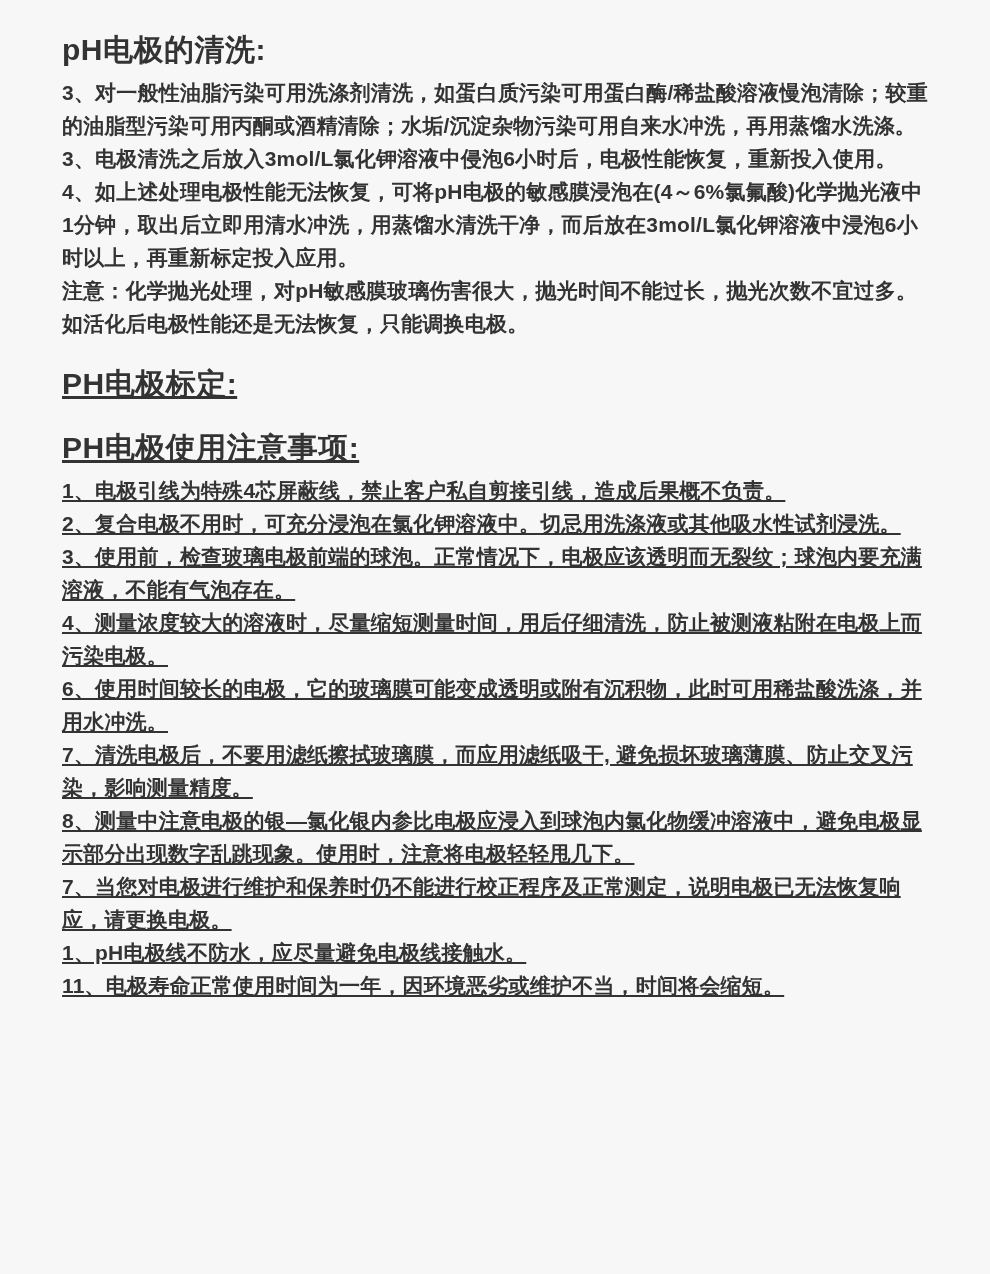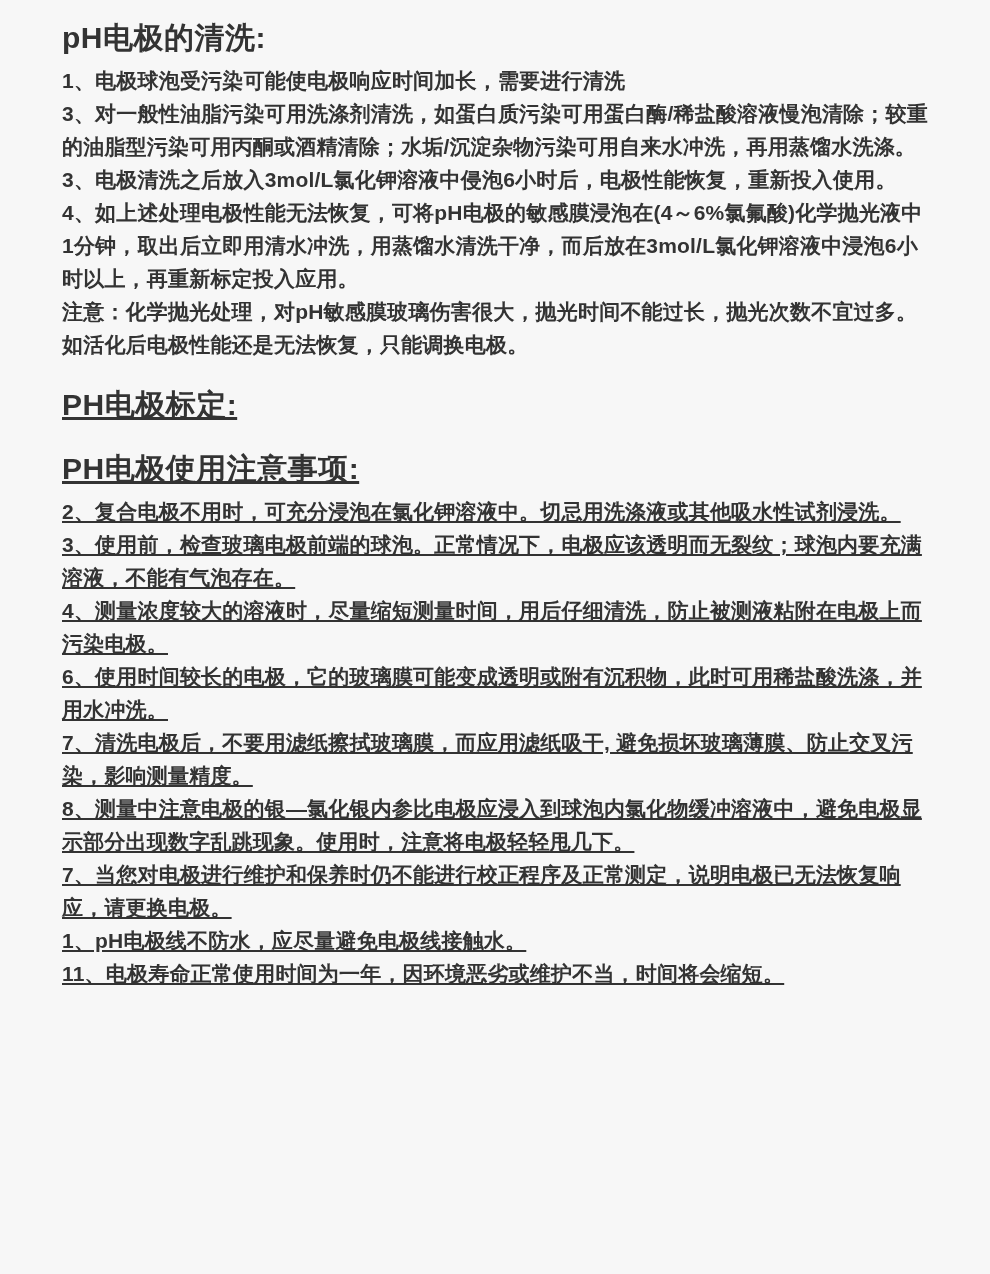--- a/index.html
+++ b/index.html
@@ -18,21 +18,21 @@
     -webkit-font-smoothing: antialiased;
   }
   .doc-section {
     margin: 0;
   }
   .doc-section + .doc-section {
     margin-top: 24px;
     text-decoration: underline;
   }
   .section-title {
-    margin: 0 0 6px 0;
+    margin: 12px 0 6px 0;
     font-size: 30px;
     line-height: 40px;
     font-weight: 700;
     letter-spacing: 0.5px;
     color: #333333;
   }
   .section-items {
     margin: 0;
   }
   .item {
@@ -45,39 +45,39 @@
     word-break: break-all;
   }
 </style>
 </head>
 <body style="background: rgb(247, 247, 247); color: rgb(51, 51, 51);">
 
 <main id="doc">
   <section class="doc-section">
     <h2 class="section-title">pH电极的清洗:</h2>
     <div class="section-items">
-  <p class="item">1、电极球泡受污染可能使电极响应时间加长，需要进行清洗</p>
 
   <p class="item">3、对一般性油脂污染可用洗涤剂清洗，如蛋白质污染可用蛋白酶/稀盐酸溶液慢泡清除；较重的油脂型污染可用丙酮或酒精清除；水垢/沉淀杂物污染可用自来水冲洗，再用蒸馏水洗涤。</p>
 
   <p class="item">3、电极清洗之后放入3mol/L氯化钾溶液中侵泡6小时后，电极性能恢复，重新投入使用。</p>
 
   <p class="item">4、如上述处理电极性能无法恢复，可将pH电极的敏感膜浸泡在(4～6%氯氟酸)化学抛光液中1分钟，取出后立即用清水冲洗，用蒸馏水清洗干净，而后放在3mol/L氯化钾溶液中浸泡6小时以上，再重新标定投入应用。</p>
 
   <p class="item">注意：化学抛光处理，对pH敏感膜玻璃伤害很大，抛光时间不能过长，抛光次数不宜过多。如活化后电极性能还是无法恢复，只能调换电极。</p>
 </div>
   </section>
 
   <section class="doc-section">
     <h2 class="section-title">PH电极标定:</h2>
   </section>
 
   <section class="doc-section">
     <h2 class="section-title">PH电极使用注意事项:</h2>
     <div class="section-items">
+  <p class="item">1、电极引线为特殊4芯屏蔽线，禁止客户私自剪接引线，造成后果概不负责。</p>
 
   <p class="item">2、复合电极不用时，可充分浸泡在氯化钾溶液中。切忌用洗涤液或其他吸水性试剂浸洗。</p>
 
   <p class="item">3、使用前，检查玻璃电极前端的球泡。正常情况下，电极应该透明而无裂纹；球泡内要充满溶液，不能有气泡存在。</p>
 
   <p class="item">4、测量浓度较大的溶液时，尽量缩短测量时间，用后仔细清洗，防止被测液粘附在电极上而污染电极。</p>
 
 
   <p class="item">6、使用时间较长的电极，它的玻璃膜可能变成透明或附有沉积物，此时可用稀盐酸洗涤，并用水冲洗。</p>
 

